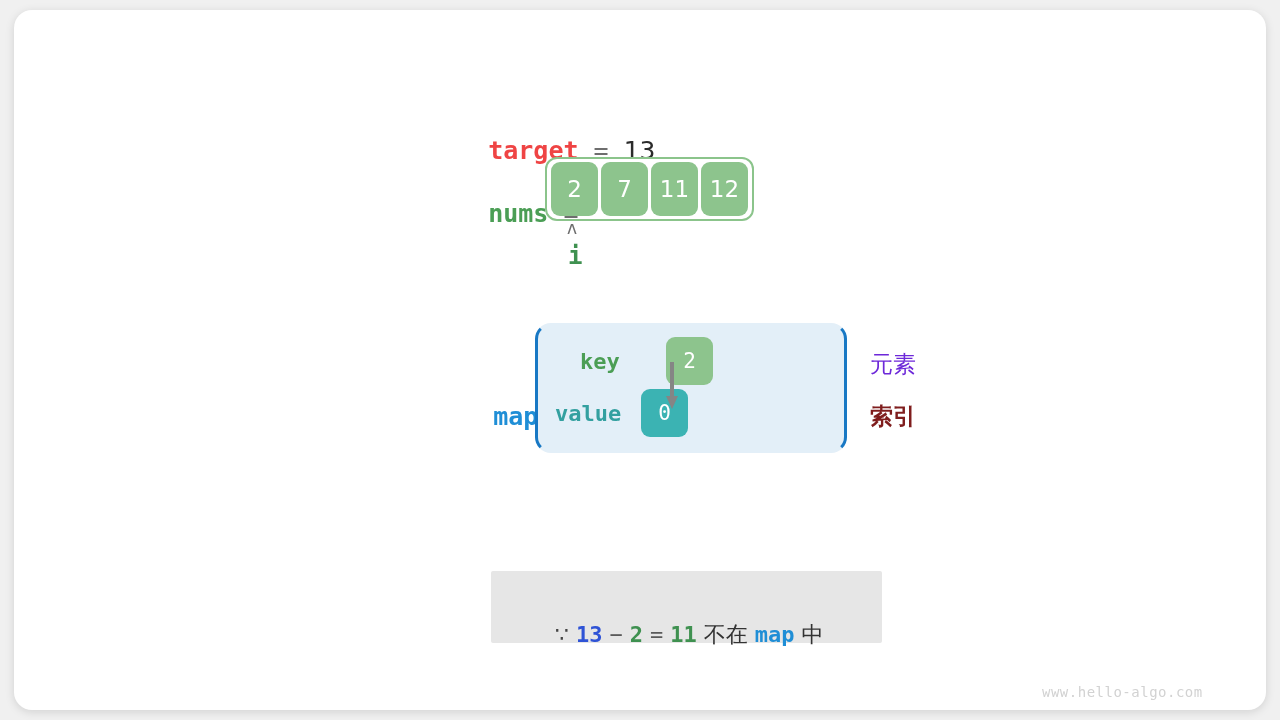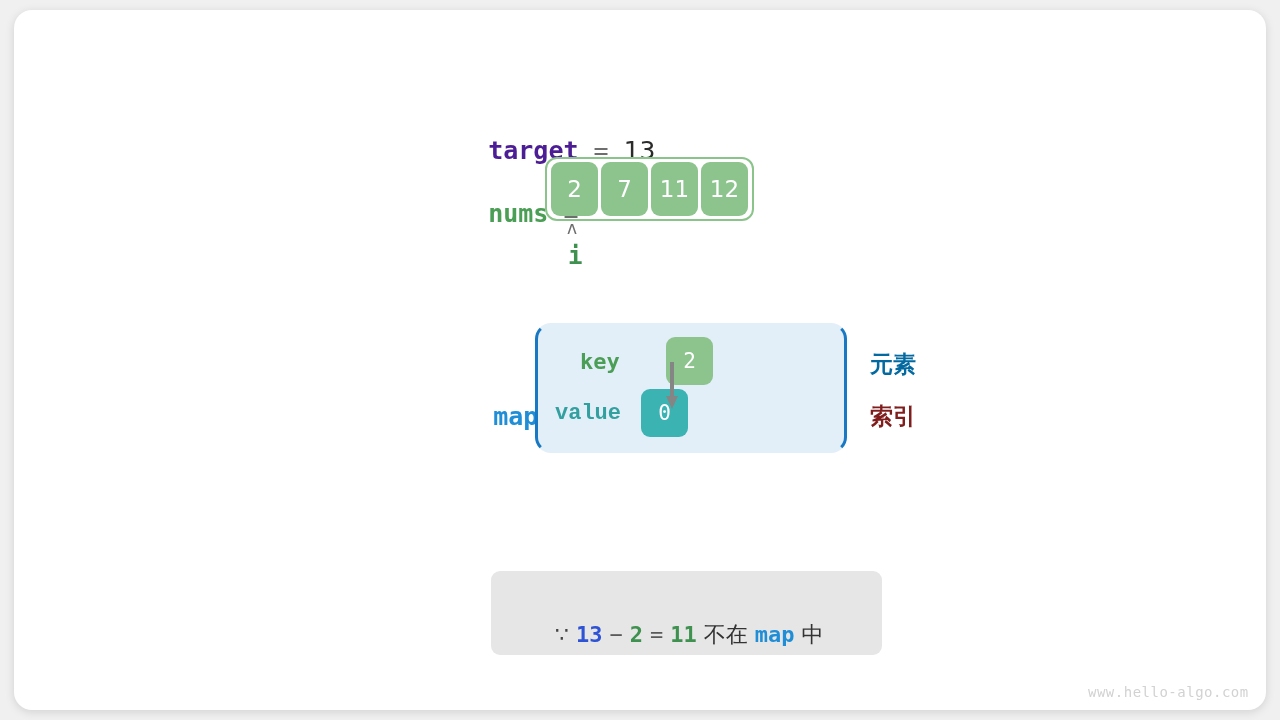--- a/index.html
+++ b/index.html
@@ -29,21 +29,21 @@
   }
   
   #target-line {
     position: absolute;
     left: 414px;
     top: 93px;
     font-size: 25px;
     white-space: pre;
     line-height: 32px;
   }
-  #target-line .var { color: #4c1d95; }
+  #target-line .var { color: #ef4444; }
   #target-line .eq { color: #6e6e6e; font-weight: normal; }
   #target-line .num {
     color: #2b2b2b;
     font-family: "DejaVu Sans", sans-serif;
     font-weight: normal;
   }
   
   #nums-label {
     position: absolute;
     left: 414px;
@@ -121,21 +121,21 @@
     align-items: center;
   }
   #map-row-key  { left: 566px; top: 327px; }
   #map-row-value{ left: 541px; top: 379px; }
   .row-label {
     font-size: 22px;
     width: 86px;
     text-align: left;
   }
   .row-label.key   { color: #4b9e55; }
-  .row-label.value { color: #33a0a0; font-family: Liberation Mono, monospace; }
+  .row-label.value { color: #33a0a0; }
   .kv-cell {
     width: 47px;
     height: 48px;
     border-radius: 9px;
     display: flex;
     align-items: center;
     justify-content: center;
     font-family: "DejaVu Sans Mono", monospace;
     font-size: 21px;
     color: #ffffff;
@@ -147,22 +147,22 @@
     left: 648px;
     top: 352px;
     width: 20px;
     height: 48px;
   }
   #legend-element {
     position: absolute;
     left: 856px;
     top: 339px;
     font-size: 23px;
-    font-weight: bold;
-    color: #0369a1;
+    font-weight: normal;
+    color: #6d28d9;
   }
   #legend-index {
     position: absolute;
     left: 856px;
     top: 391px;
     font-size: 23px;
     font-weight: bold;
     color: #7f1d1d;
   }
   
@@ -173,40 +173,40 @@
     font-size: 23px;
     white-space: pre;
     color: #333333;
   }
   #caption .code { color: #3f9150; font-family: "DejaVu Sans Mono", monospace; font-weight: bold; }
   #conclusion-box {
     position: absolute;
     left: 477px;
     top: 561px;
     width: 391px;
-    height: 84px;
+    height: 72px;
     background: #e6e6e6;
-    border-radius: 9px;
+    border-radius: 2px;
     box-sizing: border-box;
     padding: 10px 20px 17px 22px;
   }
   .conc-line {
     font-size: 22px;
     white-space: pre;
     color: #333333;
     line-height: 36px;
   }
   .sym { color: #444444; }
   .blue  { color: #2f53d6; font-family: "DejaVu Sans Mono", monospace; font-weight: bold; }
   .green { color: #3f9150; font-family: "DejaVu Sans Mono", monospace; font-weight: bold; }
   .cyan  { color: #1f8ed6; font-family: "DejaVu Sans Mono", monospace; font-weight: bold; }
   .opgray{ color: #5a5a5a; font-family: "DejaVu Sans Mono", monospace; }
   #watermark {
     position: absolute;
-    left: 1074px;
+    left: 1028px;
     top: 674px;
     font-family: "DejaVu Sans Mono", monospace;
     font-size: 14px;
     color: #d2d2d2;
     letter-spacing: 0.5px;
   }
 </style>
 </head>
 <body>
 

